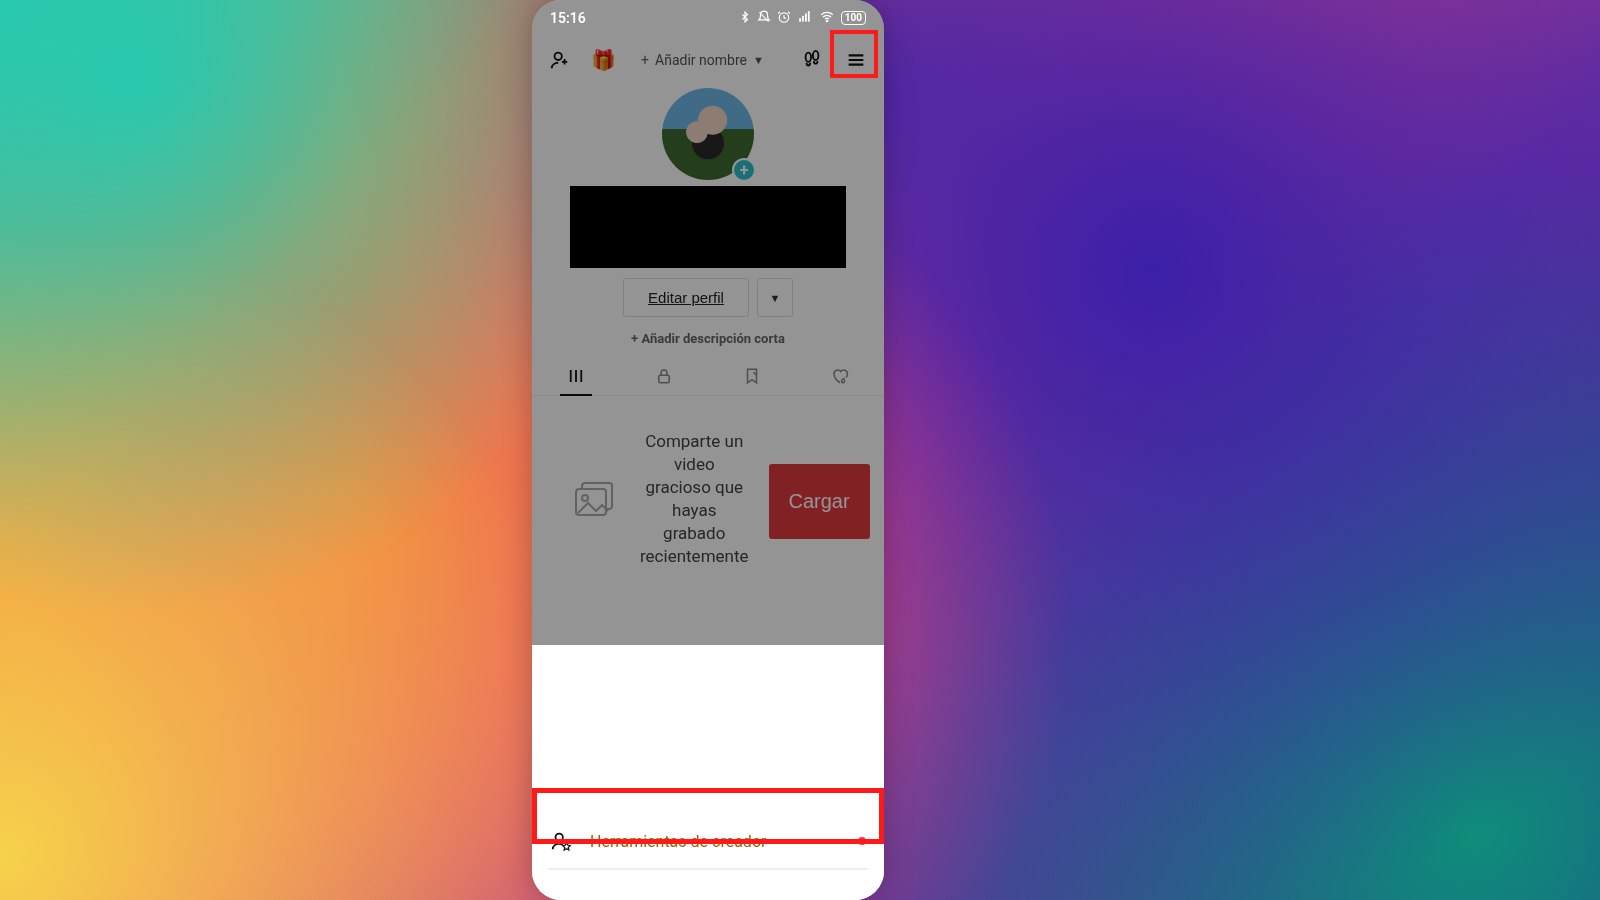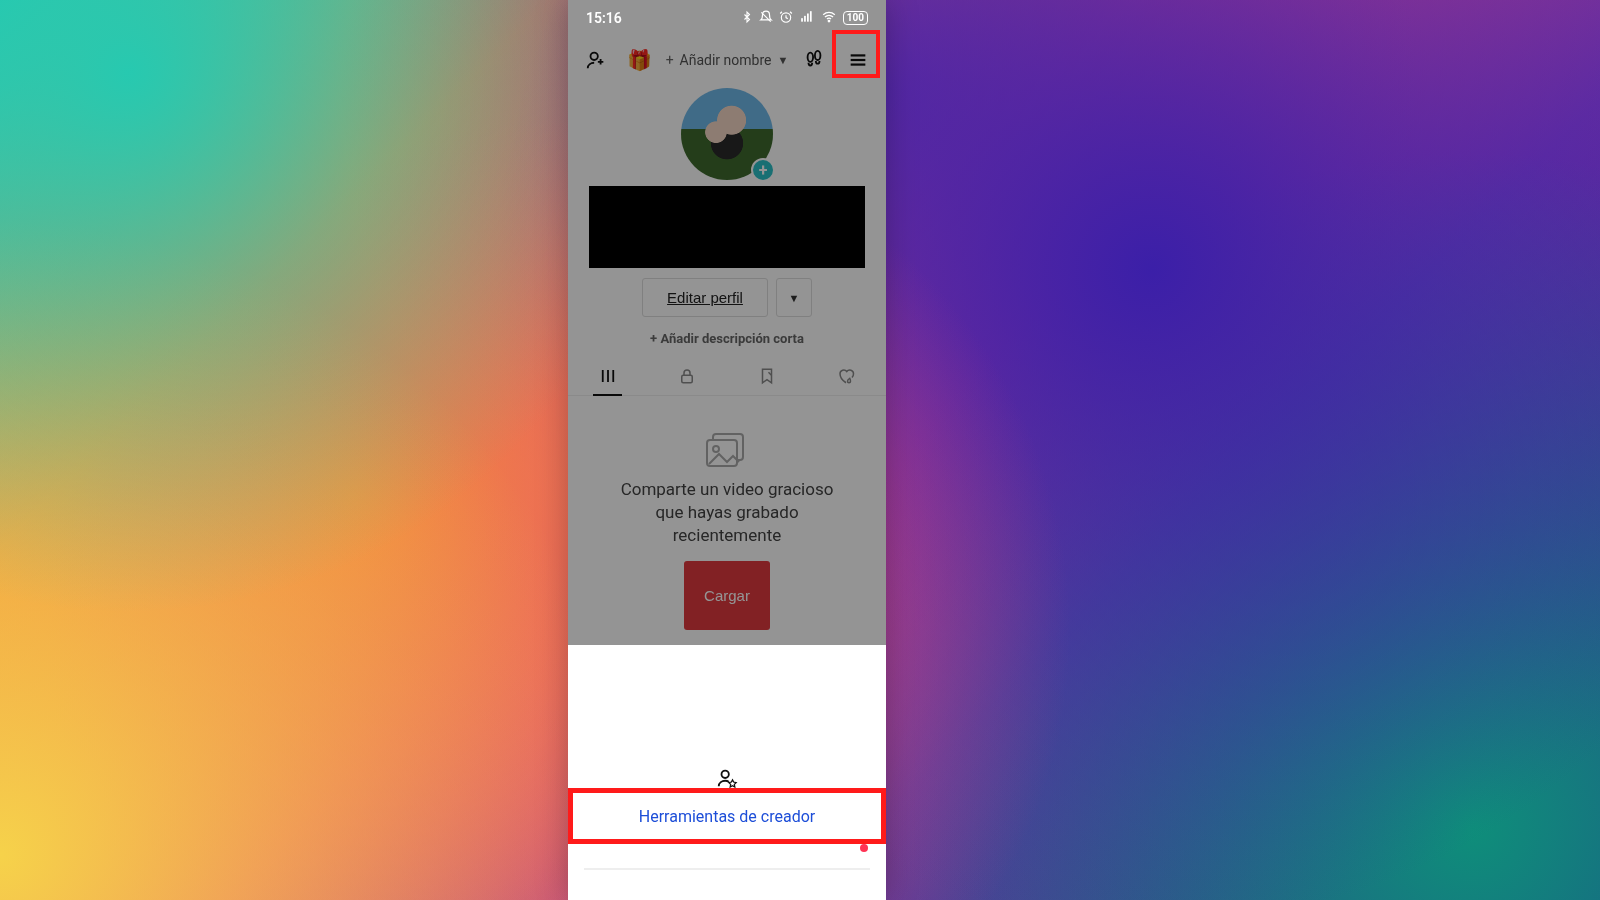--- a/index.html
+++ b/index.html
@@ -18,27 +18,28 @@
         radial-gradient(circle at 0% 95%, #f6d24a 0%, rgba(246,210,74,0) 35%),
         radial-gradient(circle at 22% 55%, #f1863e 0%, rgba(241,134,62,0) 40%),
         radial-gradient(circle at 35% 70%, #e64a7a 0%, rgba(230,74,122,0) 42%),
         radial-gradient(circle at 72% 30%, #3b1fa8 0%, rgba(59,31,168,0) 50%),
         radial-gradient(circle at 92% 92%, #0e8e7a 0%, rgba(14,142,122,0) 40%),
         radial-gradient(circle at 55% 10%, #6a2fa0 0%, rgba(106,47,160,0) 45%),
         linear-gradient(135deg, #27c9b0 0%, #f1863e 22%, #e64a7a 45%, #6a2fa0 68%, #2b1893 100%);
     }
     .phone {
       position: absolute;
-      left: 568px;
+      left: 532px;
       top: 0;
-      width: 318px;
+      width: 352px;
       height: 900px;
       background: #fff;
       box-shadow: 0 0 30px rgba(0,0,0,.25);
       overflow: hidden;
+      border-radius: 29px;
     }
     .dim {
       position: absolute;
       inset: 0;
       background: rgba(0,0,0,.42);
       z-index: 40;
       pointer-events: none;
     }
     
     .status {
@@ -137,46 +138,45 @@
       z-index: 10;
     }
     .tab { flex:1; display:flex; align-items:center; justify-content:center; color:#777; position:relative; }
     .tab.active { color:#111; }
     .tab.active::after {
       content:""; position:absolute; bottom:-1px; left: 32%; right:32%; height:2px; background:#111;
     }
     
     .empty {
       position: absolute; top: 430px; left: 0; right: 0;
-      display:flex; flex-direction:column; align-items:center; gap: 8px;
+      display:flex; flex-direction:row; align-items:center; gap: 20px;
       padding: 0 40px; text-align:center;
       z-index: 10;
     }
     .empty-img {
       width: 48px; height: 40px; position: relative;
     }
     .empty-text { font-size: 17px; color:#444; line-height:1.35; }
     .upload-btn {
       margin-top: 6px;
       background:#e1393e; color:#fff; border:none;
-      border-radius:3px; padding: 26px 20px; font-size:15px;text-align:right;
+      border-radius:3px; padding: 26px 20px; font-size:20px;text-align:right;
     }
     
     .sheet {
       position: absolute; left:0; right:0; bottom:0;
       background:#fff; border-top-left-radius:16px; border-top-right-radius:16px;
       z-index: 55;
       padding: 10px 0 30px;
     }
     .sheet-item {
       display:flex; align-items:center; gap:18px;
       padding: 16px 18px;
-      font-size: 16px; color:#1d4ed8;
+      font-size: 16px; color:#a16207;
       position: relative;
-      flex-direction: column;
     }
     .sheet-item .dot { width:8px; height:8px; border-radius:50%; background:#ff3355; margin-left:auto; }
     .sheet-item svg { flex: 0 0 22px; }
     .sheet-item:nth-child(2), .sheet-item:nth-child(3) {
       margin: 0 16px;
     }
     .settings-highlight {
       position: absolute;
       left: 0; right: 0;
       height: 56px;

